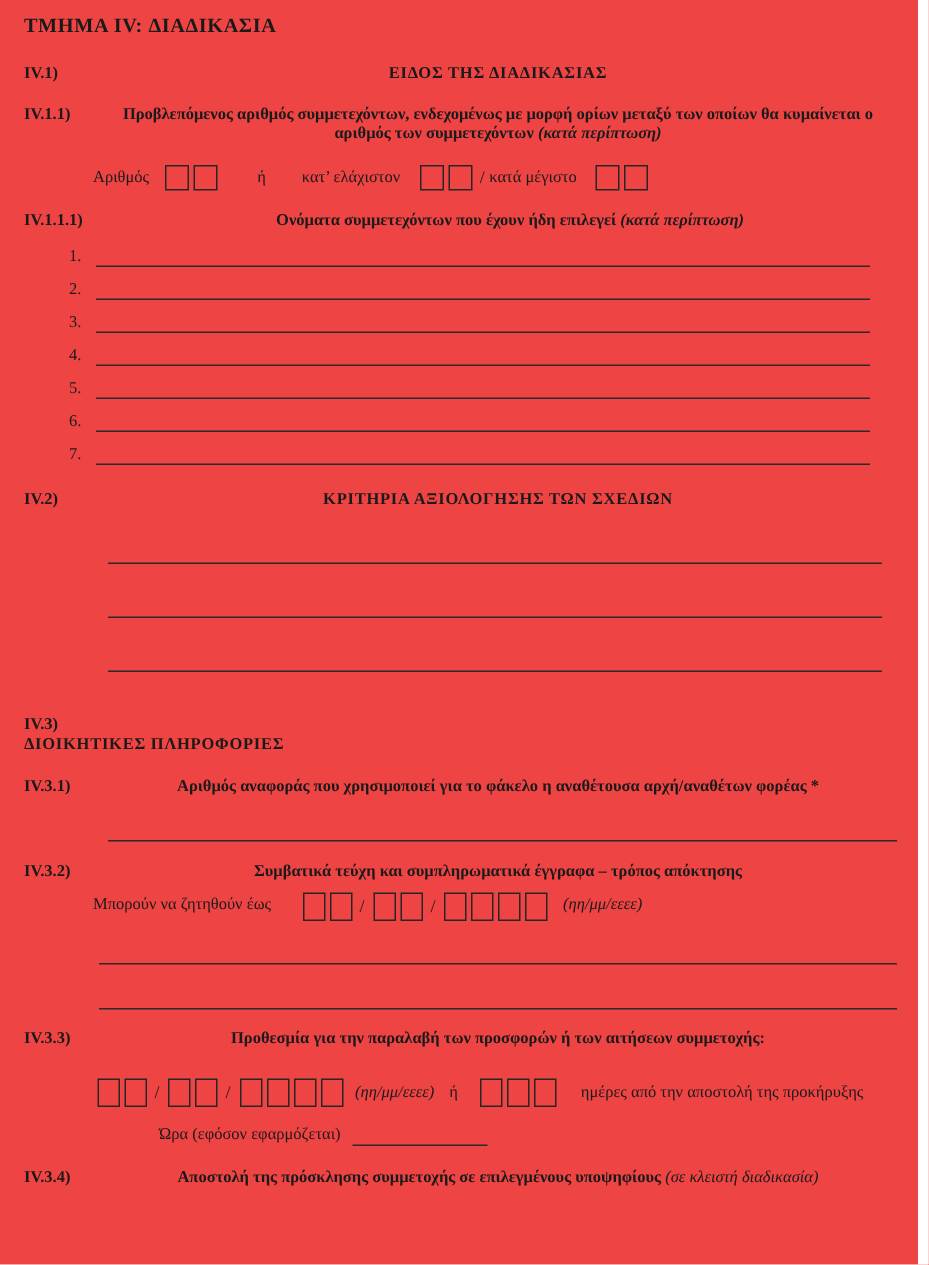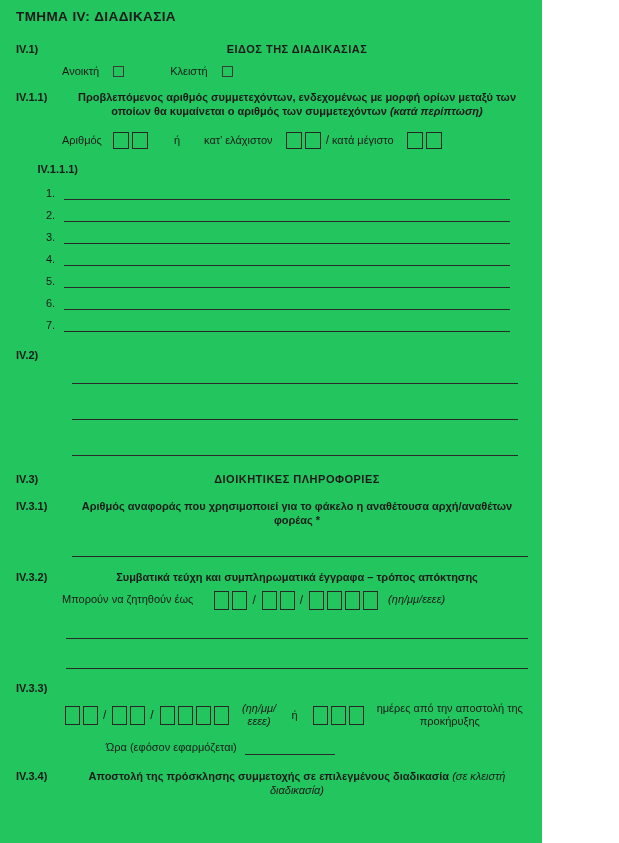--- a/index.html
+++ b/index.html
@@ -1,25 +1,25 @@
 <!DOCTYPE html>
 <html><head>
 <meta charset="utf-8">
 <style>
   html,body{margin:0;padding:0;background:#fff;}
   .page{
-    width:542px;height:843px;background:#22c55e;color:#1a1a1a;
-    font-family:Liberation Sans, sans-serif;font-size:11px;line-height:1.25;
+    width:612px;height:843px;background:#ef4444;color:#1a1a1a;
+    font-family:Liberation Serif, serif;font-size:11px;line-height:1.25;
     position:relative;overflow:hidden;box-sizing:border-box;
     padding:9px 10px 0 16px;
   }
   .title{font-size:13.5px;font-weight:bold;letter-spacing:.4px;}
   .sec{display:flex;align-items:flex-start;}
   .num{width:46px;flex-shrink:0;font-weight:bold;}
-  .num.wide{width:62px;text-align:right;}
+  .num.wide{width:62px;}
   .content{flex:1;min-width:0;text-align:center;}
   .b{font-weight:bold;}
   .i{font-style:italic;}
   .bi{font-weight:bold;font-style:italic;}
   .caps{font-weight:bold;font-size:11px;letter-spacing:.5px;}
   .row{display:flex;align-items:center;}
   .fill{flex:1;border-bottom:1px solid #2a2a2a;height:12px;min-width:30px;}
   .fillshort{border-bottom:1px solid #2a2a2a;height:12px;display:inline-block;}
   .cb{width:9px;height:9px;border:1px solid #3a3a3a;display:inline-block;flex-shrink:0;}
   .boxgroup{display:inline-flex;align-items:center;}
@@ -35,26 +35,20 @@
 <body>
 
 <div class="page">
 
   <div class="title">ΤΜΗΜΑ IV:  ΔΙΑΔΙΚΑΣΙΑ</div>
 
   <div class="sec" style="margin-top:17px;">
     <span class="num">IV.1)</span>
     <div class="content">
       <div class="caps">ΕΙΔΟΣ ΤΗΣ ΔΙΑΔΙΚΑΣΙΑΣ</div>
-      <div class="row" style="margin-top:8px;">
-        <span>Ανοικτή</span>
-        <span class="cb" style="margin-left:14px;"></span>
-        <span style="margin-left:46px;">Κλειστή</span>
-        <span class="cb" style="margin-left:14px;"></span>
-      </div>
     </div>
   </div>
 
   <div class="sec" style="margin-top:13px;">
     <span class="num">IV.1.1)</span>
     <div class="content">
       <div><span class="b">Προβλεπόμενος αριθμός συμμετεχόντων, ενδεχομένως με μορφή ορίων μεταξύ των οποίων θα κυμαίνεται ο αριθμός των συμμετεχόντων </span><span class="bi">(κατά περίπτωση)</span></div>
       <div class="row bigbox" style="margin-top:13px;">
         <span>Αριθμός</span>
         <span class="boxgroup" style="margin-left:8px;">
@@ -72,20 +66,23 @@
         <span class="boxgroup" style="margin-left:10px;">
             <span class="box"></span>
             <span class="box"></span>
           </span>
       </div>
     </div>
   </div>
 
   <div class="sec" style="margin-top:14px;">
     <span class="num wide">IV.1.1.1)</span>
+    <div class="content">
+      <div><span class="b">Ονόματα συμμετεχόντων που έχουν ήδη επιλεγεί </span><span class="bi">(κατά περίπτωση)</span></div>
+    </div>
   </div>
   <div style="margin-top:6px;">
     <div class="listrow">
         <span class="listnum">1.</span>
         <span class="fill"></span>
       </div>
     <div class="listrow">
         <span class="listnum">2.</span>
         <span class="fill"></span>
       </div>
@@ -107,29 +104,30 @@
       </div>
     <div class="listrow">
         <span class="listnum">7.</span>
         <span class="fill"></span>
       </div>
   </div>
 
   <div class="sec" style="margin-top:12px;">
     <span class="num">IV.2)</span>
     <div class="content">
+      <div class="caps">ΚΡΙΤΗΡΙΑ ΑΞΙΟΛΟΓΗΣΗΣ ΤΩΝ ΣΧΕΔΙΩΝ</div>
       <div class="blank-block" style="margin:22px 14px 0 10px;">
         <span class="fill"></span>
         <span class="fill" style="margin-top:23px;"></span>
         <span class="fill" style="margin-top:23px;"></span>
       </div>
     </div>
   </div>
 
-  <div class="sec" style="margin-top:17px;">
+  <div class="sec" style="margin-top:29px;flex-direction:column;">
     <span class="num">IV.3)</span>
     <div class="content">
       <div class="caps">ΔΙΟΙΚΗΤΙΚΕΣ ΠΛΗΡΟΦΟΡΙΕΣ</div>
     </div>
   </div>
 
   <div class="sec" style="margin-top:14px;">
     <span class="num">IV.3.1)</span>
     <div class="content">
       <div class="b">Αριθμός αναφοράς που χρησιμοποιεί για το φάκελο η αναθέτουσα αρχή/αναθέτων φορέας *</div>
@@ -166,20 +164,21 @@
       <div class="blank-block" style="margin:16px 4px 0 4px;">
         <span class="fill"></span>
         <span class="fill" style="margin-top:17px;"></span>
       </div>
     </div>
   </div>
 
   <div class="sec" style="margin-top:13px;">
     <span class="num">IV.3.3)</span>
     <div class="content">
+      <div class="b">Προθεσμία για την παραλαβή των προσφορών ή των αιτήσεων συμμετοχής:</div>
       <div class="row daybox" style="margin-top:20px;">
         <span class="boxgroup" style="margin-left:0;">
             <span class="box"></span>
             <span class="box"></span>
           </span>
         <span class="slash">/</span>
         <span class="boxgroup">
             <span class="box"></span>
             <span class="box"></span>
           </span>
@@ -190,30 +189,30 @@
             <span class="box"></span>
             <span class="box"></span>
           </span>
         <span class="i" style="margin-left:8px;">(ηη/μμ/εεεε)</span>
         <span style="margin-left:10px;">ή</span>
         <span class="boxgroup" style="margin-left:12px;">
             <span class="box"></span>
             <span class="box"></span>
             <span class="box"></span>
           </span>
-        <span style="margin-left:4px;">ημέρες από την αποστολή της προκήρυξης</span>
+        <span style="margin-left:16px;">ημέρες από την αποστολή της προκήρυξης</span>
       </div>
       <div class="row" style="margin-top:12px;padding-left:44px;">
         <span>Ώρα (εφόσον εφαρμόζεται)</span>
         <span class="fillshort" style="width:90px;margin-left:8px;"></span>
       </div>
     </div>
   </div>
 
   <div class="sec" style="margin-top:15px;">
     <span class="num">IV.3.4)</span>
     <div class="content">
-      <div><span class="b">Αποστολή της πρόσκλησης συμμετοχής σε επιλεγμένους διαδικασία </span><span class="i">(σε κλειστή διαδικασία)</span></div>
+      <div><span class="b">Αποστολή της πρόσκλησης συμμετοχής σε επιλεγμένους υποψηφίους </span><span class="i">(σε κλειστή διαδικασία)</span></div>
 
     </div>
   </div>
 
 </div>
 
 </body></html>

